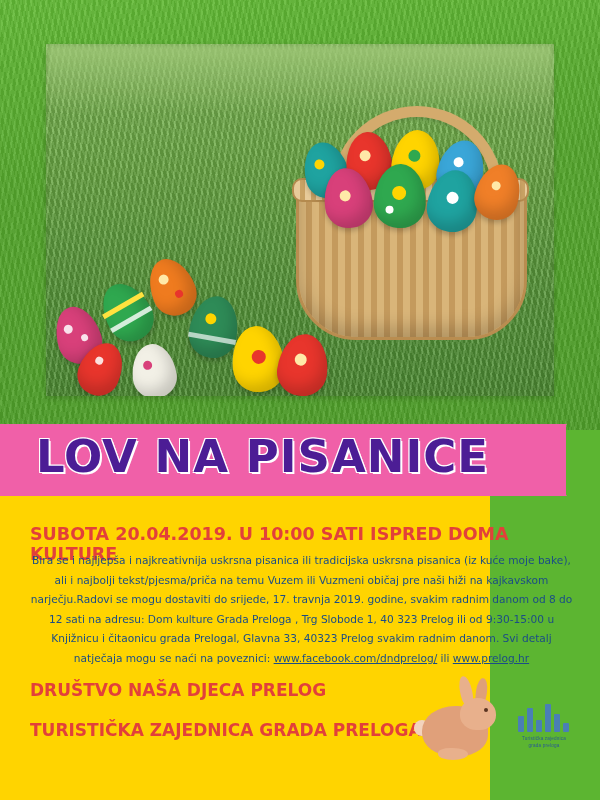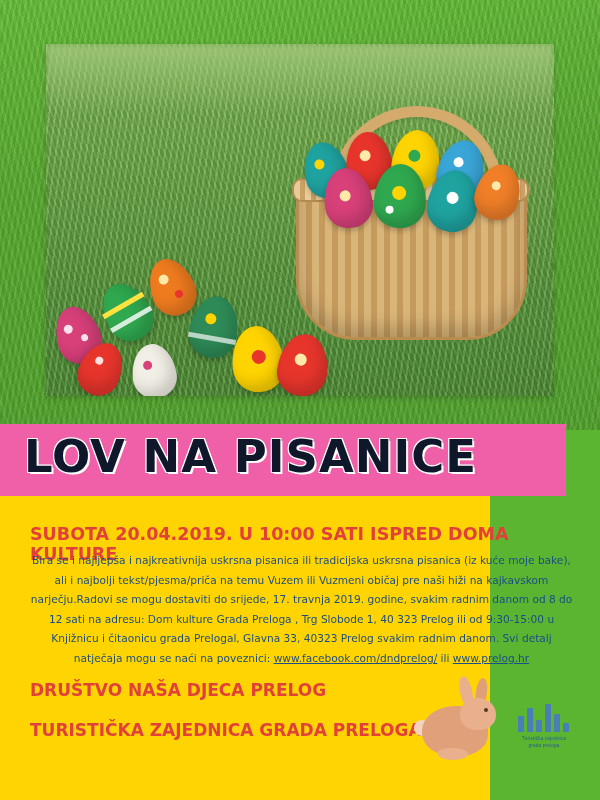--- a/index.html
+++ b/index.html
@@ -130,27 +130,27 @@
     position: absolute;
     right: -1px;
     top: 0;
     width: 0; height: 0;
     border-top: 36px solid #f060a8;
     border-bottom: 36px solid #f060a8;
     border-right: 24px solid transparent;
   }
   .title-text {
     position: absolute;
-    left: 24px;
+    left: 36px;
     top: 6px;
     font-family: "DejaVu Sans", sans-serif;
     font-weight: bold;
     font-size: 45px;
     letter-spacing: 1px;
-    color: #0f172a;
+    color: #4c1d95;
     text-shadow: 2px 2px 0 #ffffff, -1px -1px 0 #ffffff, 1px -1px 0 #ffffff, -1px 1px 0 #ffffff;
   }
 
   
   .yellow-body {
     position: absolute;
     left: 0;
     top: 466px;
     width: 490px;
     height: 334px;

